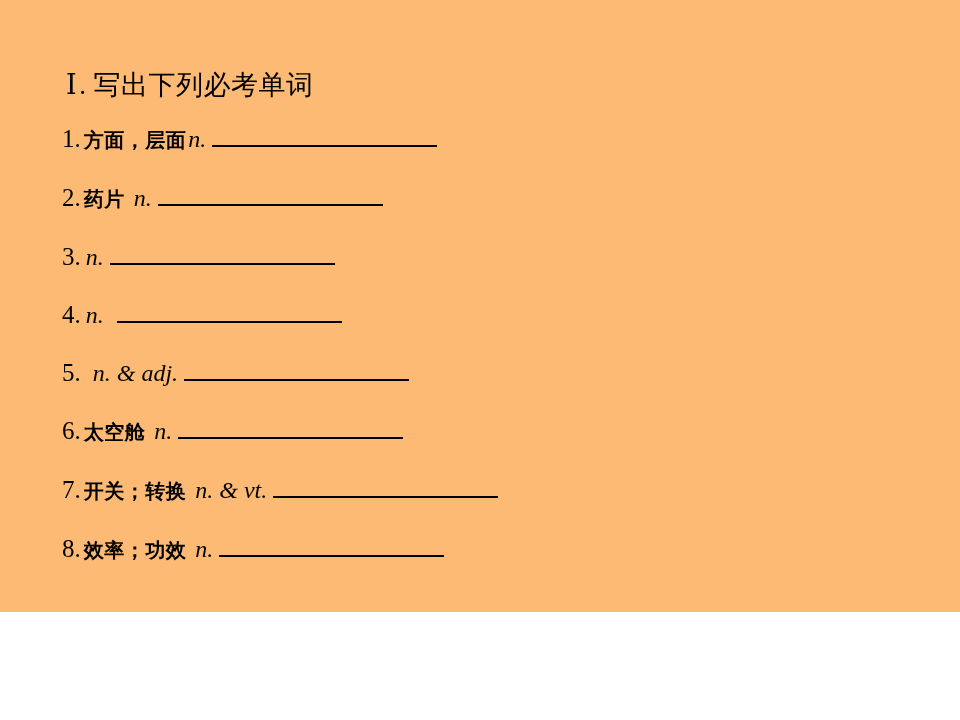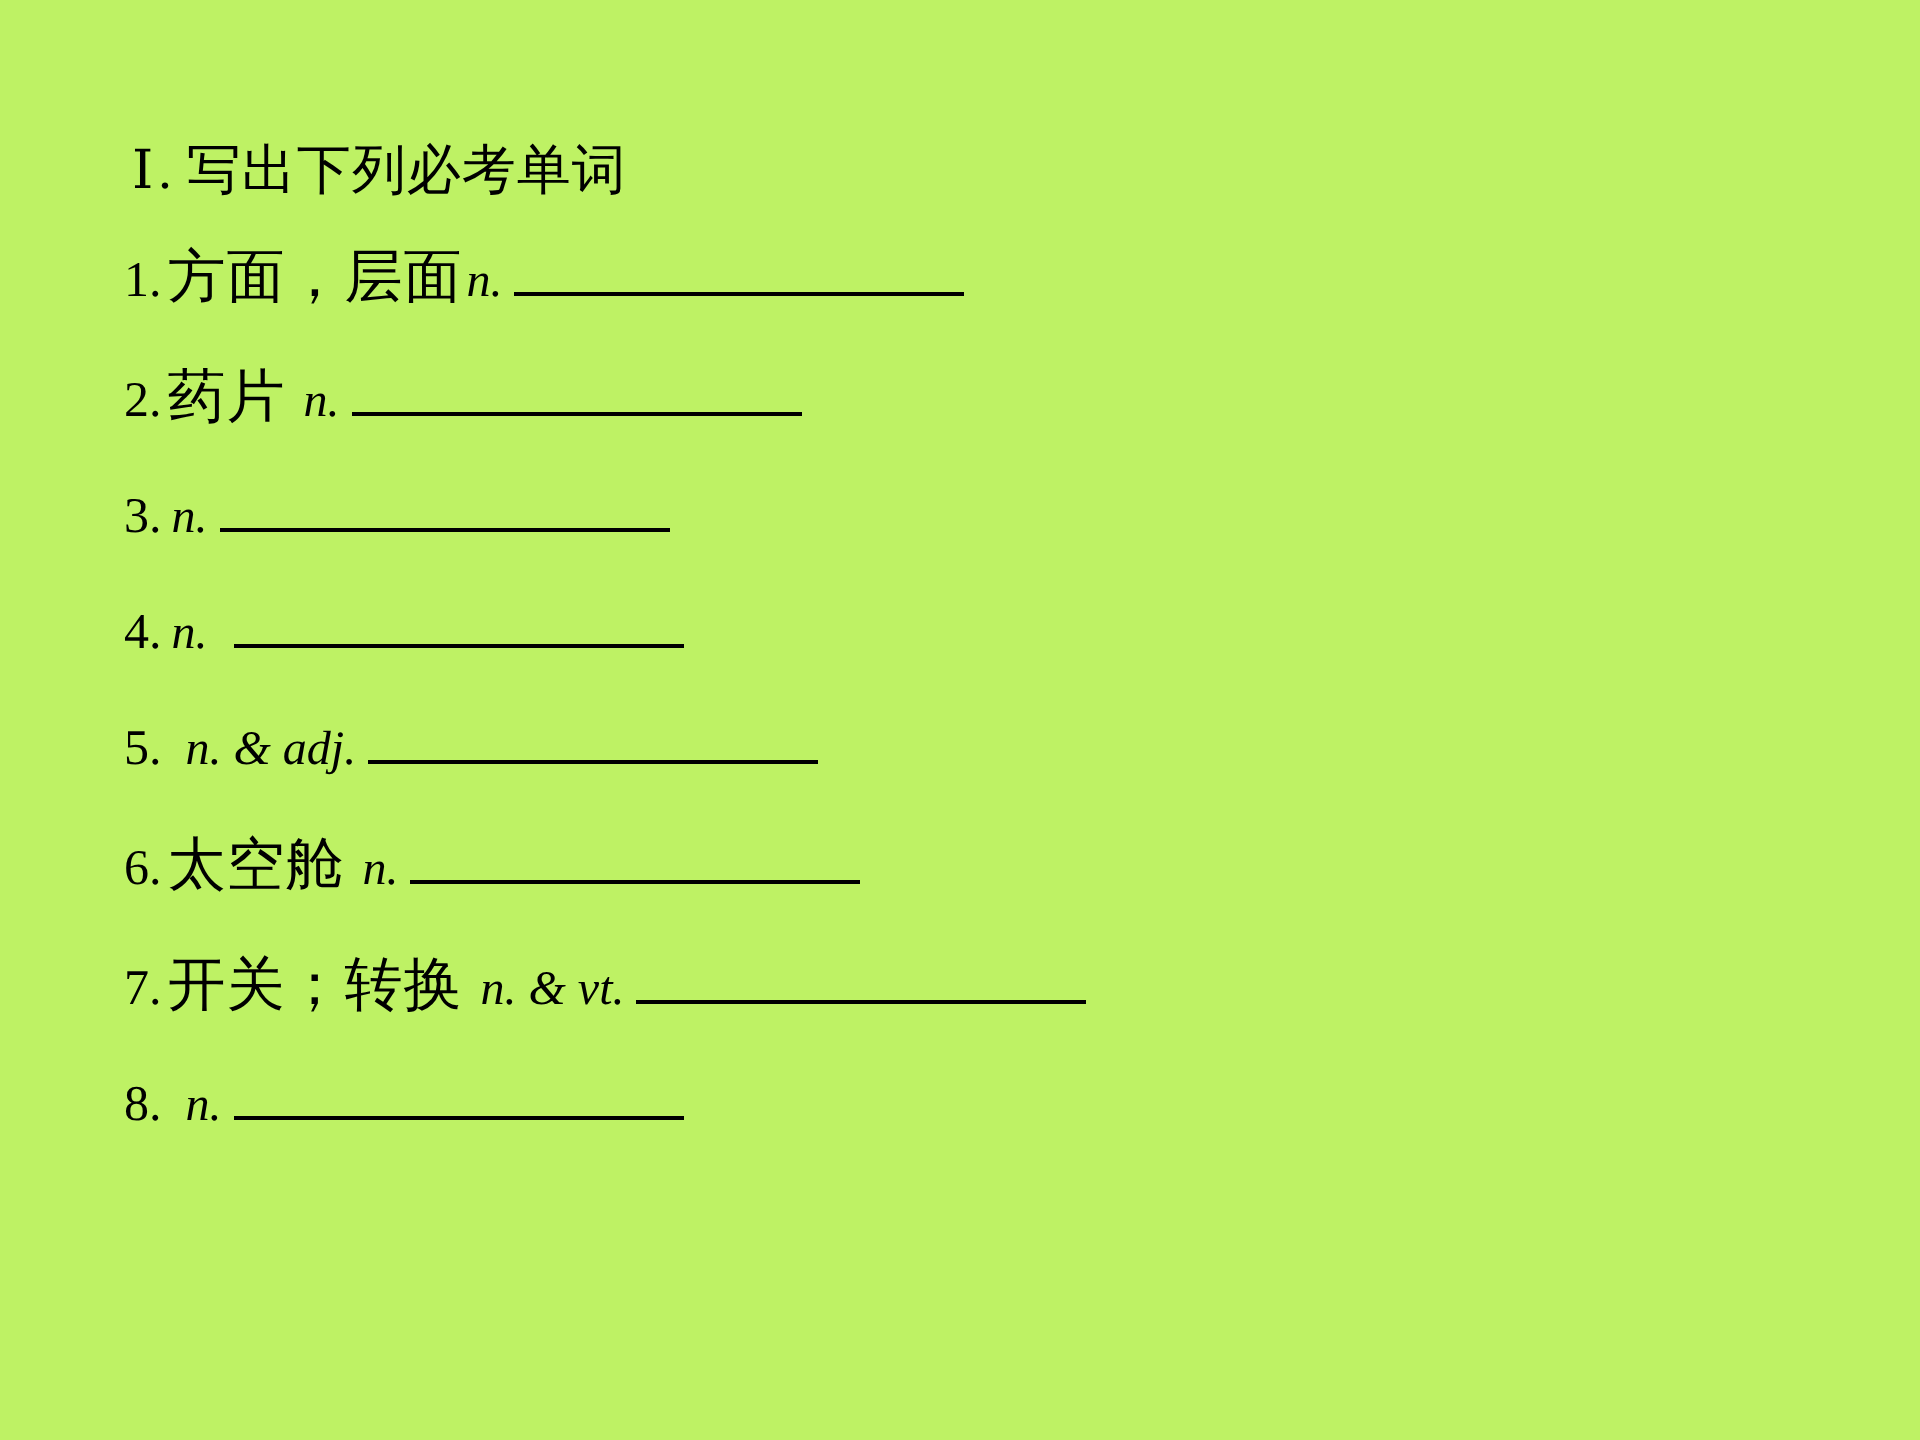--- a/index.html
+++ b/index.html
@@ -14,22 +14,22 @@
     color: #000000;
     overflow: hidden;
     position: relative;
   }
 
   #slide {
     position: absolute;
     left: 0;
     top: 0;
     width: 960px;
-    height: 720px;
-    background: #bef264;
+    height: 612px;
+    background: #fdba74;
   }
 
   #worksheet {
     position: absolute;
     left: 62px;
     top: 68px;
     width: 880px;
   }
 
   .heading {
@@ -53,22 +53,23 @@
     display: flex;
     align-items: baseline;
   }
   .item:last-child { margin-bottom: 0; }
 
   .num {
     font-size: 25px;
     padding-right: 3px;
   }
   .cn {
-    font-size: 29px;
+    font-size: 20px;
     letter-spacing: 0.5px;
+    font-weight: bold;
   }
   .pos {
     font-style: italic;
     font-size: 24px;
     padding-left: 2px;
     padding-right: 2px;
   }
   .gap-sm { display: inline-block; width: 7px; }
 
   .blank {
@@ -136,19 +137,20 @@
     <div class="item">
       <span class="num">7.</span>
       <span class="cn">开关；转换</span>
       <span class="gap-sm"></span>
       <span class="pos">n. &amp; vt.</span>
       <span class="blank"></span>
     </div>
 
     <div class="item">
       <span class="num">8.</span>
+      <span class="cn">效率；功效</span>
       <span class="gap-sm"></span>
       <span class="pos">n.</span>
       <span class="blank"></span>
     </div>
 
   </div>
 </div>
 
 </body></html>

